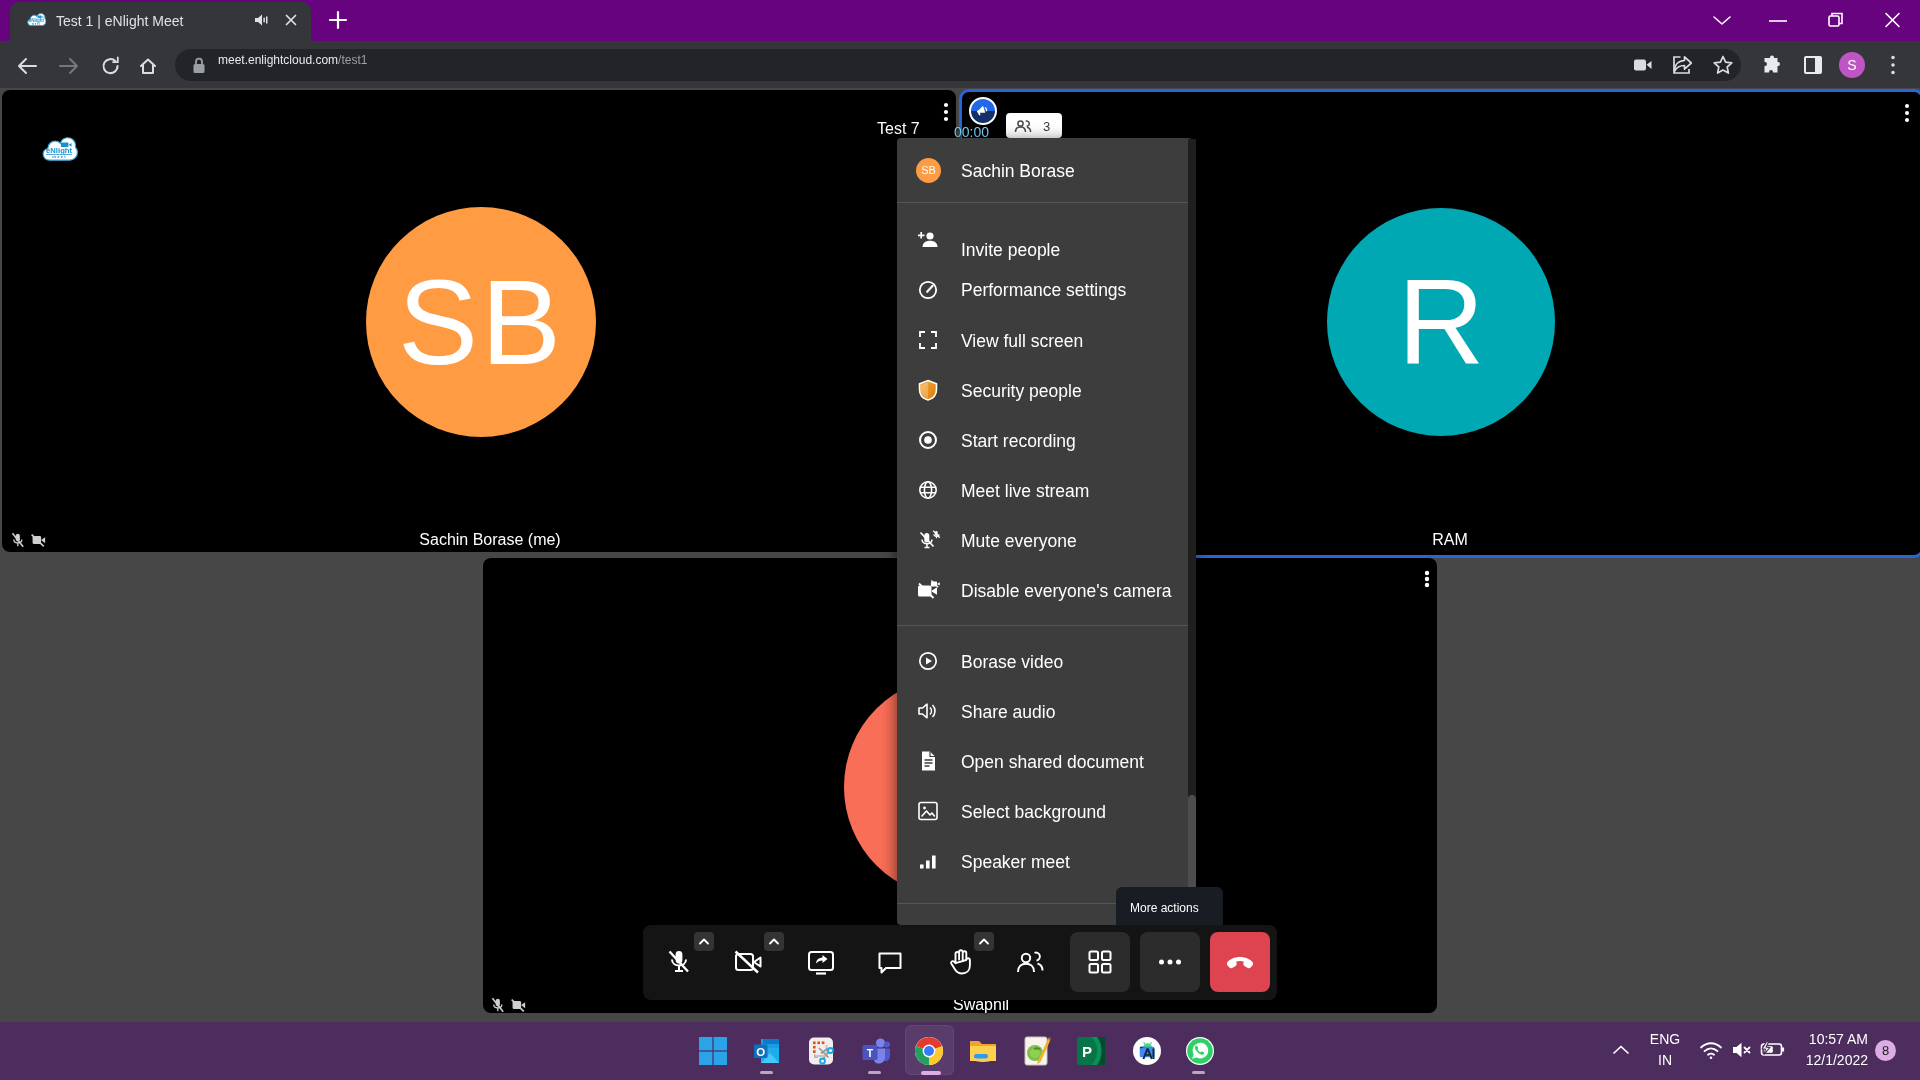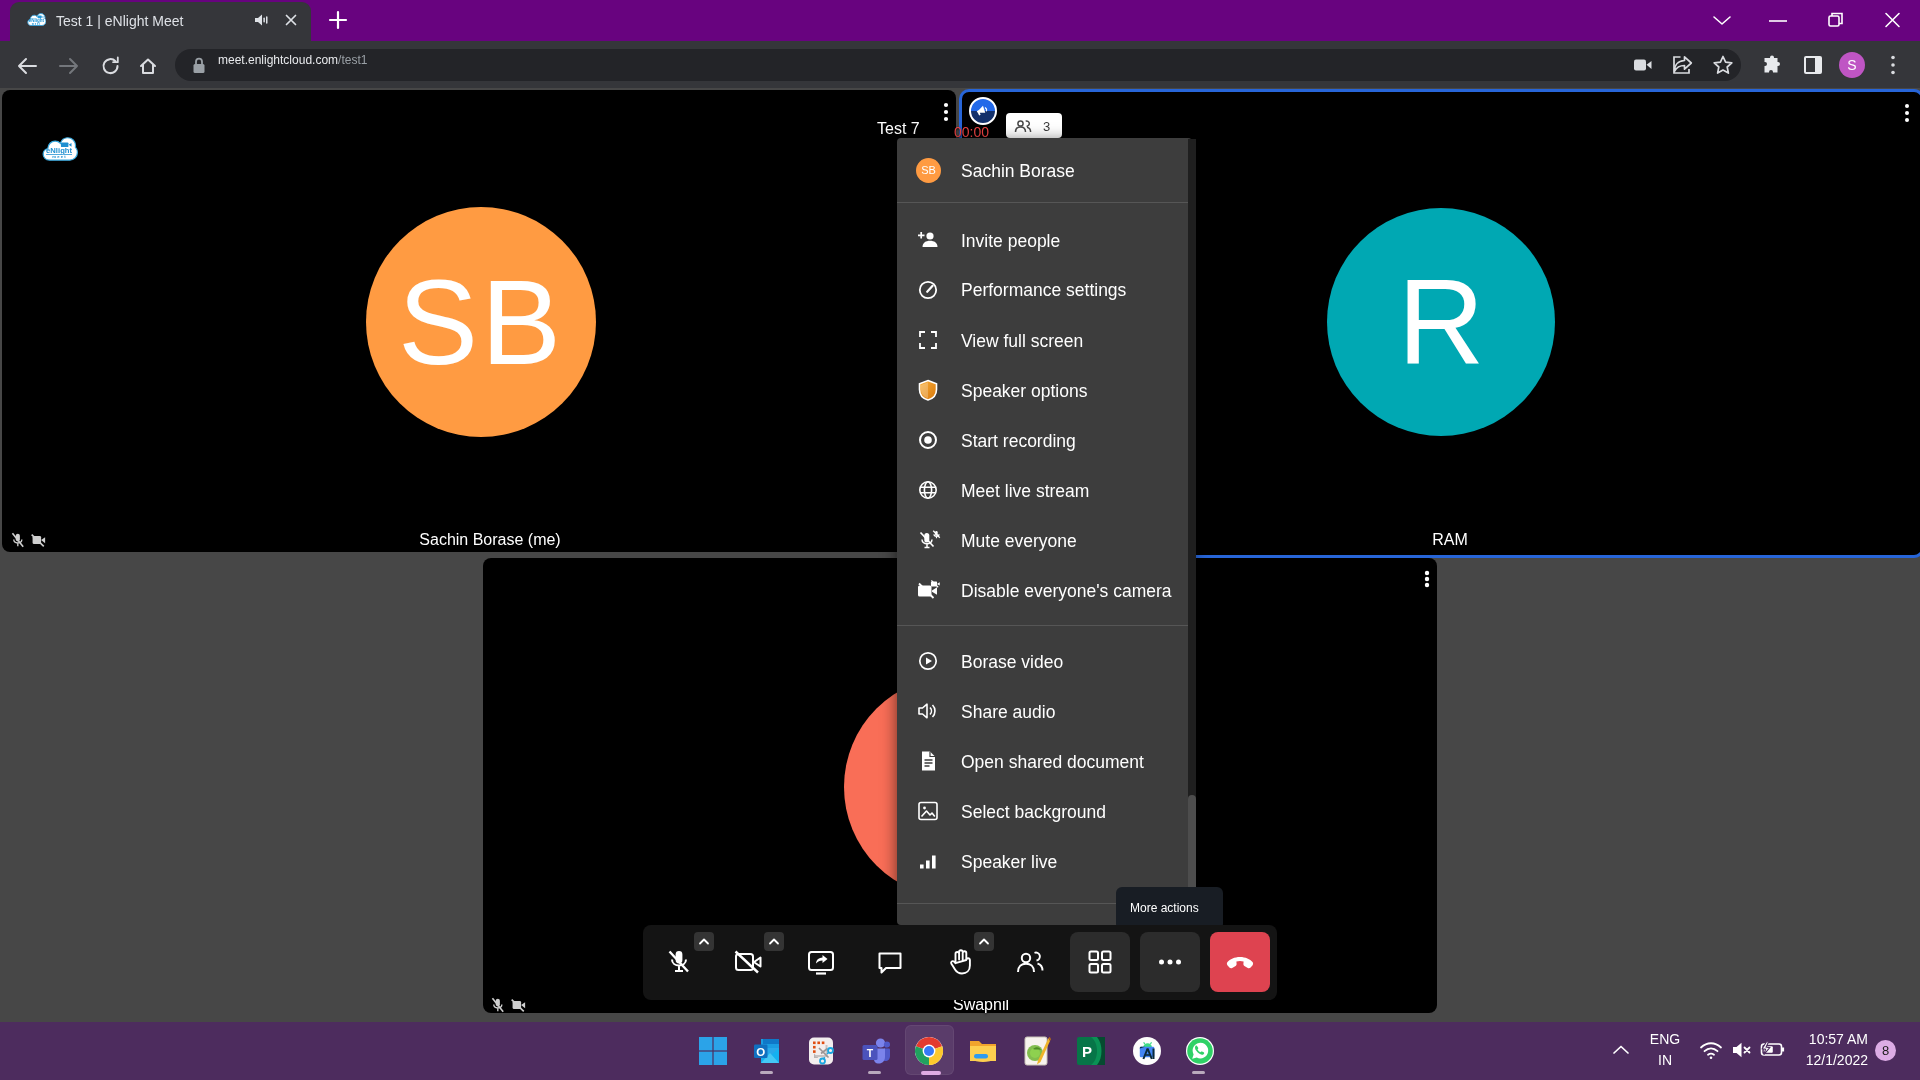--- a/index.html
+++ b/index.html
@@ -160,21 +160,21 @@
       <circle cx="5" cy="20" r="2"></circle>
   </svg>
 
   <svg class="abs" style="left:1424px; top:570px;" width="6" height="18" viewBox="0 0 6 18" fill="#fff">
     <circle cx="3" cy="3" r="2.2"></circle>
       <circle cx="3" cy="9" r="2.2"></circle>
       <circle cx="3" cy="15" r="2.2"></circle>
   </svg>
 
   <div class="abs" style="left:877px; top:120px; color:#fff; font-size:16px; text-shadow:0 1px 2px #000;">Test 7</div>
-  <div class="abs" style="left:954px; top:124px; color:#ef4444; font-size:14px; text-shadow:0 1px 2px #000;">00:00</div>
+  <div class="abs" style="left:954px; top:124px; color:#7dd3fc; font-size:14px; text-shadow:0 1px 2px #000;">00:00</div>
 
   <div class="abs" style="left:969px; top:97px; width:28px; height:28px; border-radius:50%; background:linear-gradient(to bottom,#2269e9 50%,#13306b 50%); border:2px solid #fff;"></div>
   <svg class="abs" style="left:975px; top:103px;" width="16" height="16" viewBox="0 0 16 16" fill="#fff">
     <g transform="rotate(-18 8 8)">
       <path d="M2 6.2 L4.4 5.8 L9.6 3 L9.6 10.4 L4.4 8.6 L4.6 10.8 L3 11 L2.6 8.6 Z"></path>
       <path d="M11 5.2 A3.2 3.2 0 0 1 11 9.4" fill="none" stroke="#fff" stroke-width="1.1"></path>
     </g>
   </svg>
 
   <div class="abs" style="left:1006px; top:113px; width:56px; height:25px; background:#fff; border-radius:4px;"></div>
@@ -219,41 +219,41 @@
   <div class="mdiv" style="top:903px;"></div>
 
   <div class="abs" style="left:1188px; top:139px; width:8px; height:785px; background:#1f1f1f;"></div>
   <div class="abs" style="left:1188px; top:795px; width:8px; height:127px; background:#4d4d4d; border-radius:4px;"></div>
 
   <svg class="abs" style="left:917px; top:229px;" width="22" height="22" viewBox="0 0 22 22" fill="#fff">
     <circle cx="13" cy="7" r="3.6"></circle>
     <path d="M5.5 18 C5.5 13.8 8.8 11.8 13 11.8 C17.2 11.8 20.5 13.8 20.5 18 Z"></path>
     <path d="M1 6.3 L7.5 6.3 M4.2 3 L4.2 9.6" stroke="#fff" stroke-width="1.7" fill="none"></path>
   </svg>
-  <div class="mitext" style="top:241px;">Invite people</div>
+  <div class="mitext" style="top:250px;">Invite people</div>
   <svg class="abs" style="left:917px; top:279px;" width="22" height="22" viewBox="0 0 22 22" fill="none" stroke="#fff">
     <circle cx="11" cy="11" r="8.2" stroke-width="1.8"></circle>
     <path d="M10.2 12.8 L15.6 6.8" stroke-width="2.2" stroke-linecap="round"></path>
   </svg>
   <div class="mitext" style="top:290px;">Performance settings</div>
   <svg class="abs" style="left:917px; top:329px;" width="22" height="22" viewBox="0 0 22 22" fill="none" stroke="#fff" stroke-width="1.8">
     <path d="M3 8 L3 3 L8 3 M14 3 L19 3 L19 8 M19 14 L19 19 L14 19 M8 19 L3 19 L3 14"></path>
   </svg>
   <div class="mitext" style="top:341px;">View full screen</div>
   <svg class="abs" style="left:917px; top:379px;" width="22" height="22" viewBox="0 0 22 22">
     <defs>
         <linearGradient id="shld" x1="0" y1="0" x2="1" y2="1">
       <stop offset="0" stop-color="#f9b03c"></stop>
           <stop offset="1" stop-color="#d8770a"></stop>
         </linearGradient>
       </defs>
     <path d="M11 1.5 L19.5 4.8 L19.5 10.5 C19.5 16 16 19.6 11 21 C6 19.6 2.5 16 2.5 10.5 L2.5 4.8 Z" fill="url(#shld)" stroke="#fff" stroke-width="1.6"></path>
     <path d="M11 3.2 L11 19.4 C7 18 4 15 4 10.5 L4 5.9 Z" fill="#ffffff" opacity="0.25"></path>
   </svg>
-  <div class="mitext" style="top:391px;">Speaker options</div>
+  <div class="mitext" style="top:391px;">Security people</div>
   <svg class="abs" style="left:917px; top:429px;" width="22" height="22" viewBox="0 0 22 22">
     <circle cx="11" cy="11" r="8" fill="none" stroke="#fff" stroke-width="2"></circle>
     <circle cx="11" cy="11" r="3.8" fill="#fff"></circle>
   </svg>
   <div class="mitext" style="top:441px;">Start recording</div>
   <svg class="abs" style="left:917px; top:479px;" width="22" height="22" viewBox="0 0 22 22" fill="none" stroke="#fff" stroke-width="1.6">
     <circle cx="11" cy="11" r="8.2"></circle>
     <ellipse cx="11" cy="11" rx="3.6" ry="8.2"></ellipse>
     <path d="M3.2 8.2 L18.8 8.2 M3.2 13.8 L18.8 13.8"></path>
   </svg>
@@ -300,21 +300,21 @@
     <rect x="2" y="2.5" width="18" height="17" rx="2"></rect>
     <circle cx="7.5" cy="8" r="1.4" fill="#fff" stroke="none"></circle>
     <path d="M4.5 16.5 L9.5 11 L13 15 L15 13 L17.8 16.5" stroke-linejoin="round"></path>
   </svg>
   <div class="mitext" style="top:812px;">Select background</div>
   <svg class="abs" style="left:917px; top:850px;" width="22" height="22" viewBox="0 0 22 22" fill="#fff">
     <rect x="3" y="14.5" width="3.6" height="4"></rect>
     <rect x="9" y="10.5" width="3.6" height="8"></rect>
     <rect x="15" y="5.5" width="3.6" height="13"></rect>
   </svg>
-  <div class="mitext" style="top:862px;">Speaker live</div>
+  <div class="mitext" style="top:862px;">Speaker meet</div>
 
   <div class="abs" style="left:1116px; top:887px; width:107px; height:43px; background:#181d24; border-radius:6px;"></div>
   <div class="abs" style="left:1130px; top:901px; color:#fff; font-size:12px;">More actions</div>
 
   <div id="btoolbar" class="abs"></div>
   <div class="sqbtn" style="left:1070px;"></div>
   <div class="sqbtn" style="left:1140px;"></div>
   <div class="sqbtn" style="left:1210px; background:#de4350;"></div>
 
   <div class="chev" style="left:694px;"></div>

